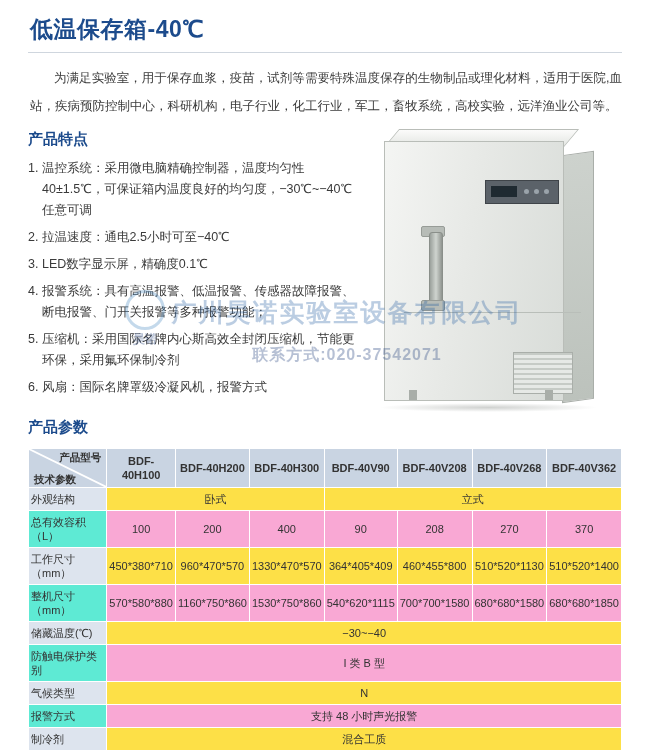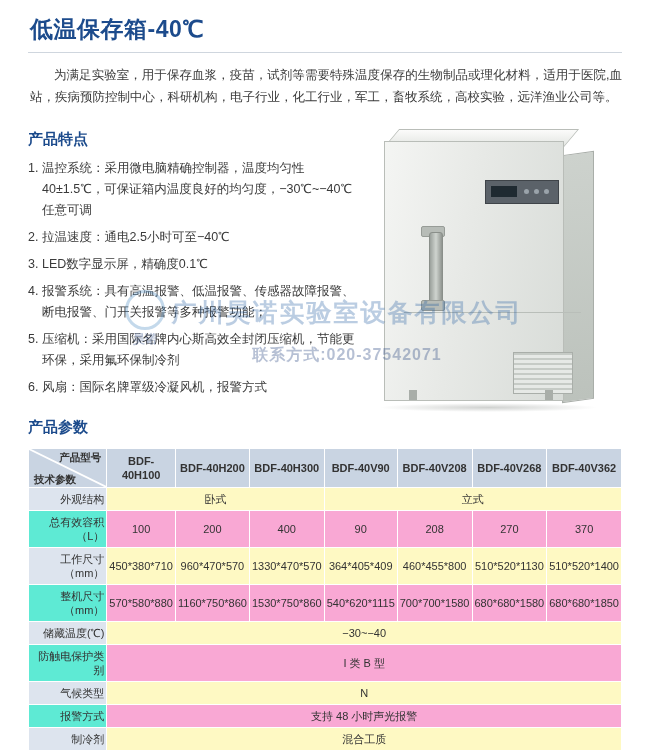--- a/index.html
+++ b/index.html
@@ -36,21 +36,21 @@
     width: 594px;
     height: 1px;
     background: #cfd6de;
   }
   .intro {
     position: absolute;
     left: 30px;
     top: 64px;
     width: 592px;
     font-size: 12.5px;
-    line-height: 22px;
+    line-height: 28px;
     color: #3a3a3a;
     text-indent: 24px;
     text-align: justify;
   }
   .section-head {
     position: absolute;
     font-size: 15px;
     font-weight: bold;
     color: #1c4b8c;
   }
@@ -245,33 +245,33 @@
     top: 448px;
     width: 594px;
     border-collapse: collapse;
     font-size: 11px;
     color: #333;
   }
   table.params td, table.params th {
     border: 1px solid #ffffff;
     text-align: center;
     padding: 4px 2px;
-    background: #fef9c3;
+    background: #fde047;
     font-weight: normal;
     line-height: 14px;
   }
   table.params tr.head td {
     background: #c9d4e2;
     font-weight: bold;
     height: 30px;
   }
   table.params td.label {
     background: #dde4ee;
     width: 118px;
-    text-align: right;
+    text-align: left;
   }
   table.params tr.alt td {
     background: #f9a8d4;
   }
   table.params tr.alt td.label {
     background: #5eead4;
   }
   .corner {
     position: relative;
     height: 30px;

